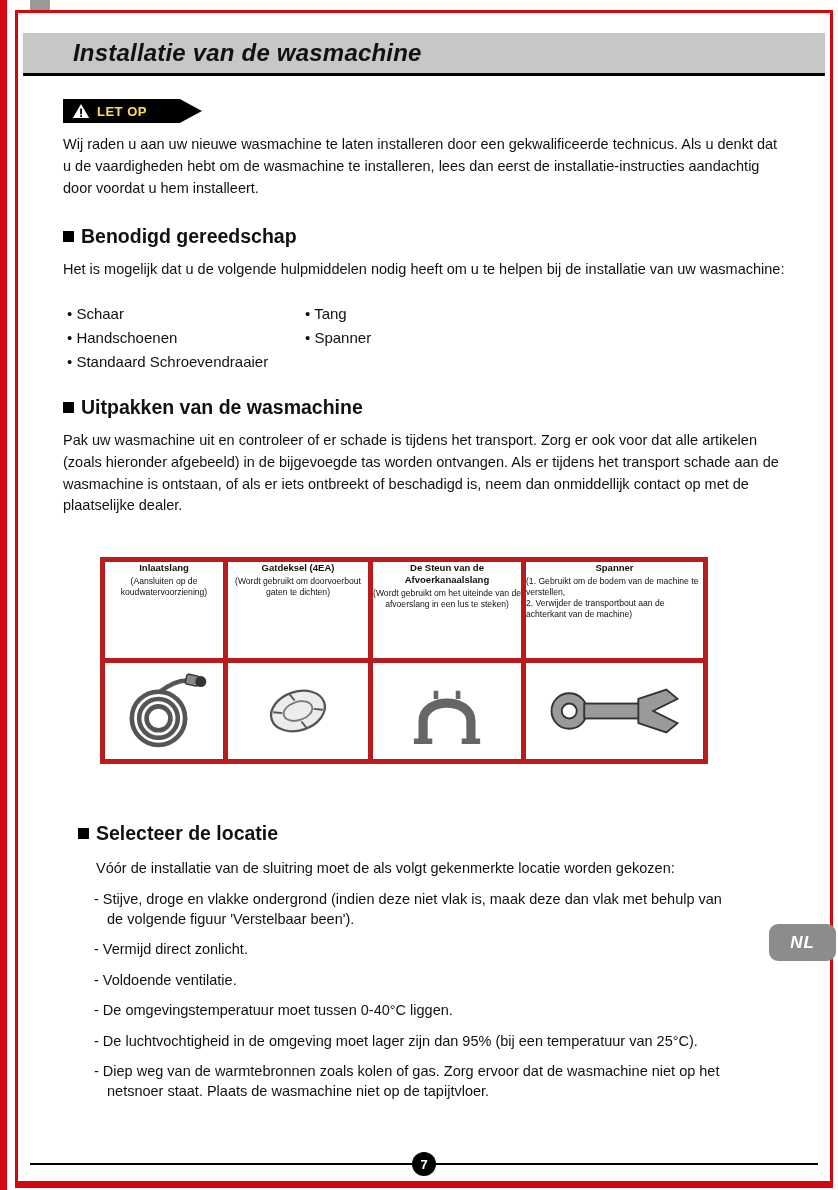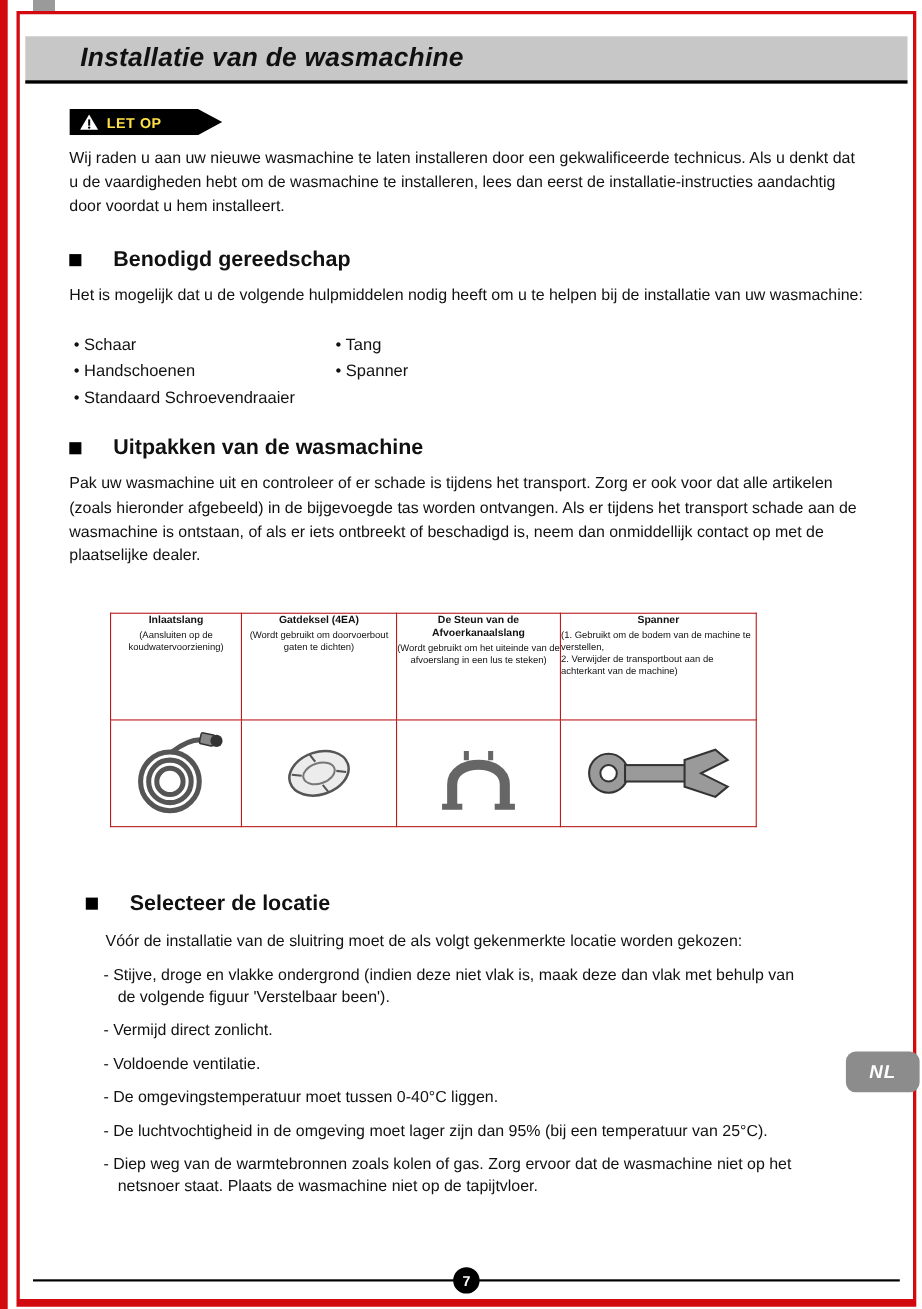--- a/index.html
+++ b/index.html
@@ -22,51 +22,51 @@
   .content { padding:23px 42px 0 45px; }
 
   .badge {
     width:130px; height:24px; background:#000; color:#fde047;
     clip-path:polygon(0 0, 84% 0, 100% 50%, 84% 100%, 0 100%);
     display:flex; align-items:center; gap:7px; padding-left:9px;
     font-weight:bold; font-size:13px; letter-spacing:.5px;
   }
   .body-text { font-size:14.5px; line-height:1.5; margin:11px 0 0 0; }
 
-  h2.section { font-size:19.5px; font-weight:bold; margin:26px 0 0 0; display:flex; align-items:center; gap:29px; }
+  h2.section { font-size:19.5px; font-weight:bold; margin:26px 0 0 0; display:flex; align-items:center; gap:7px; }
   .sq { width:11px; height:11px; background:#000; display:inline-block; flex:0 0 auto; }
 
   .tools-grid {
     display:grid; grid-template-columns:238px auto; row-gap:7px;
     margin:24px 0 0 4px; font-size:15px;
   }
 
   .parts-table { border-collapse:collapse; margin:40px 0 0 37px; table-layout:fixed; }
-  .parts-table td { border:1px solid #b91c1c; padding:0; }
+  .parts-table td { border:5px solid #b91c1c; padding:0; }
   .pt-head { vertical-align:top; text-align:center; padding:6px 5px; height:96px; }
   .pt-title { font-weight:bold; font-size:9.5px; line-height:1.25; }
   .pt-desc { font-size:8.6px; line-height:1.3; margin-top:2px; white-space:pre-line; }
   .pt-desc.left { text-align:left; }
   .pt-img { height:96px; text-align:center; vertical-align:middle; }
 
   .location { margin:58px 0 0 15px; }
   .loc-intro { font-size:14.5px; line-height:1.45; margin:13px 0 0 18px; max-width:640px; }
   .loc-item {
     font-size:14.5px; line-height:1.35; margin:11px 0 0 16px;
     padding-left:13px; text-indent:-13px; max-width:625px;
   }
 
   .footer-line { position:absolute; left:12px; right:12px; bottom:16px; border-top:2px solid #000; }
   .page-circle {
     position:absolute; left:50%; transform:translateX(-50%); bottom:5px;
     width:24px; height:24px; border-radius:50%; background:#000; color:#fff;
     font-size:13px; font-weight:bold; display:flex; align-items:center; justify-content:center;
   }
   .nl-tab {
-    position:absolute; right:2px; top:956px; width:67px; height:37px;
+    position:absolute; right:2px; top:924px; width:67px; height:37px;
     background:#8c8c8c; border-radius:9px; color:#fff;
     font-weight:bold; font-style:italic; font-size:17px; letter-spacing:1px;
     display:flex; align-items:center; justify-content:center;
   }
   svg { display:inline-block; vertical-align:middle; }
 </style>
 </head>
 <body>
 
 <div class="left-strip"></div>

